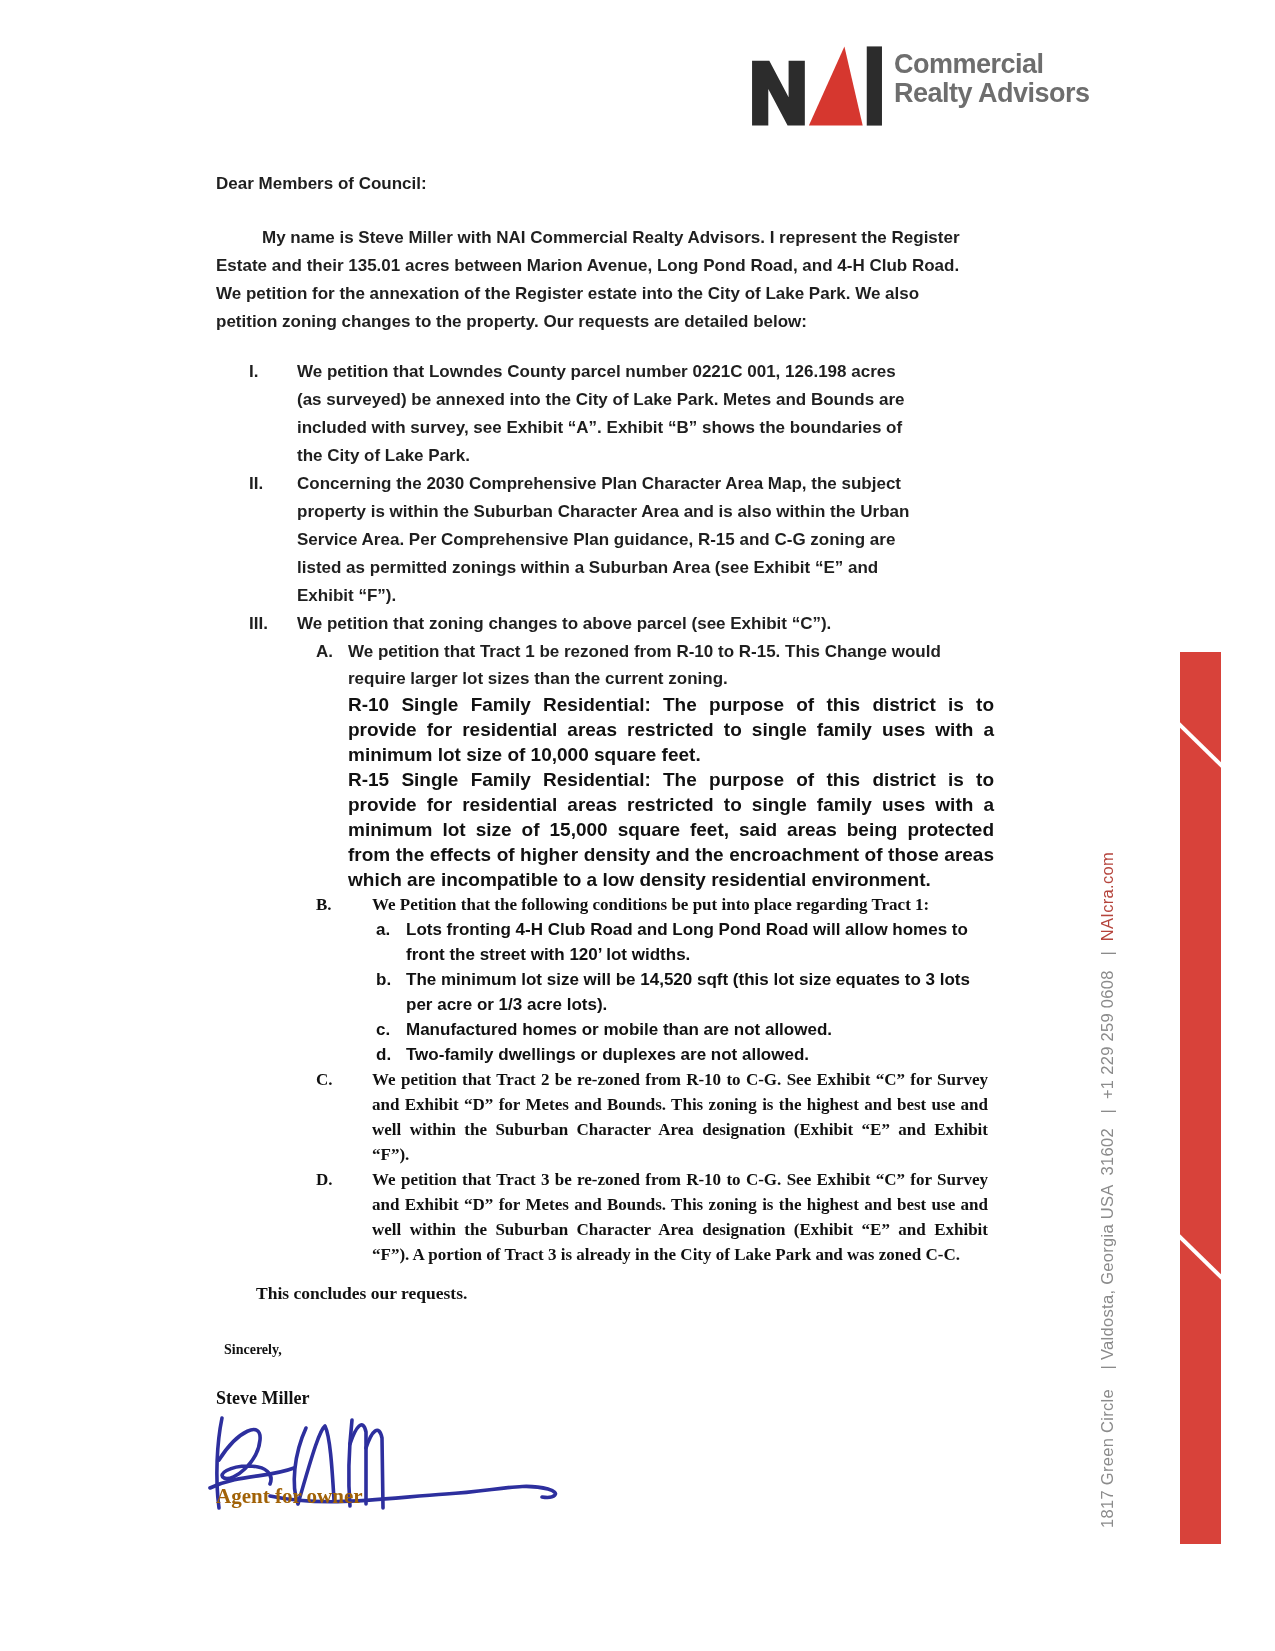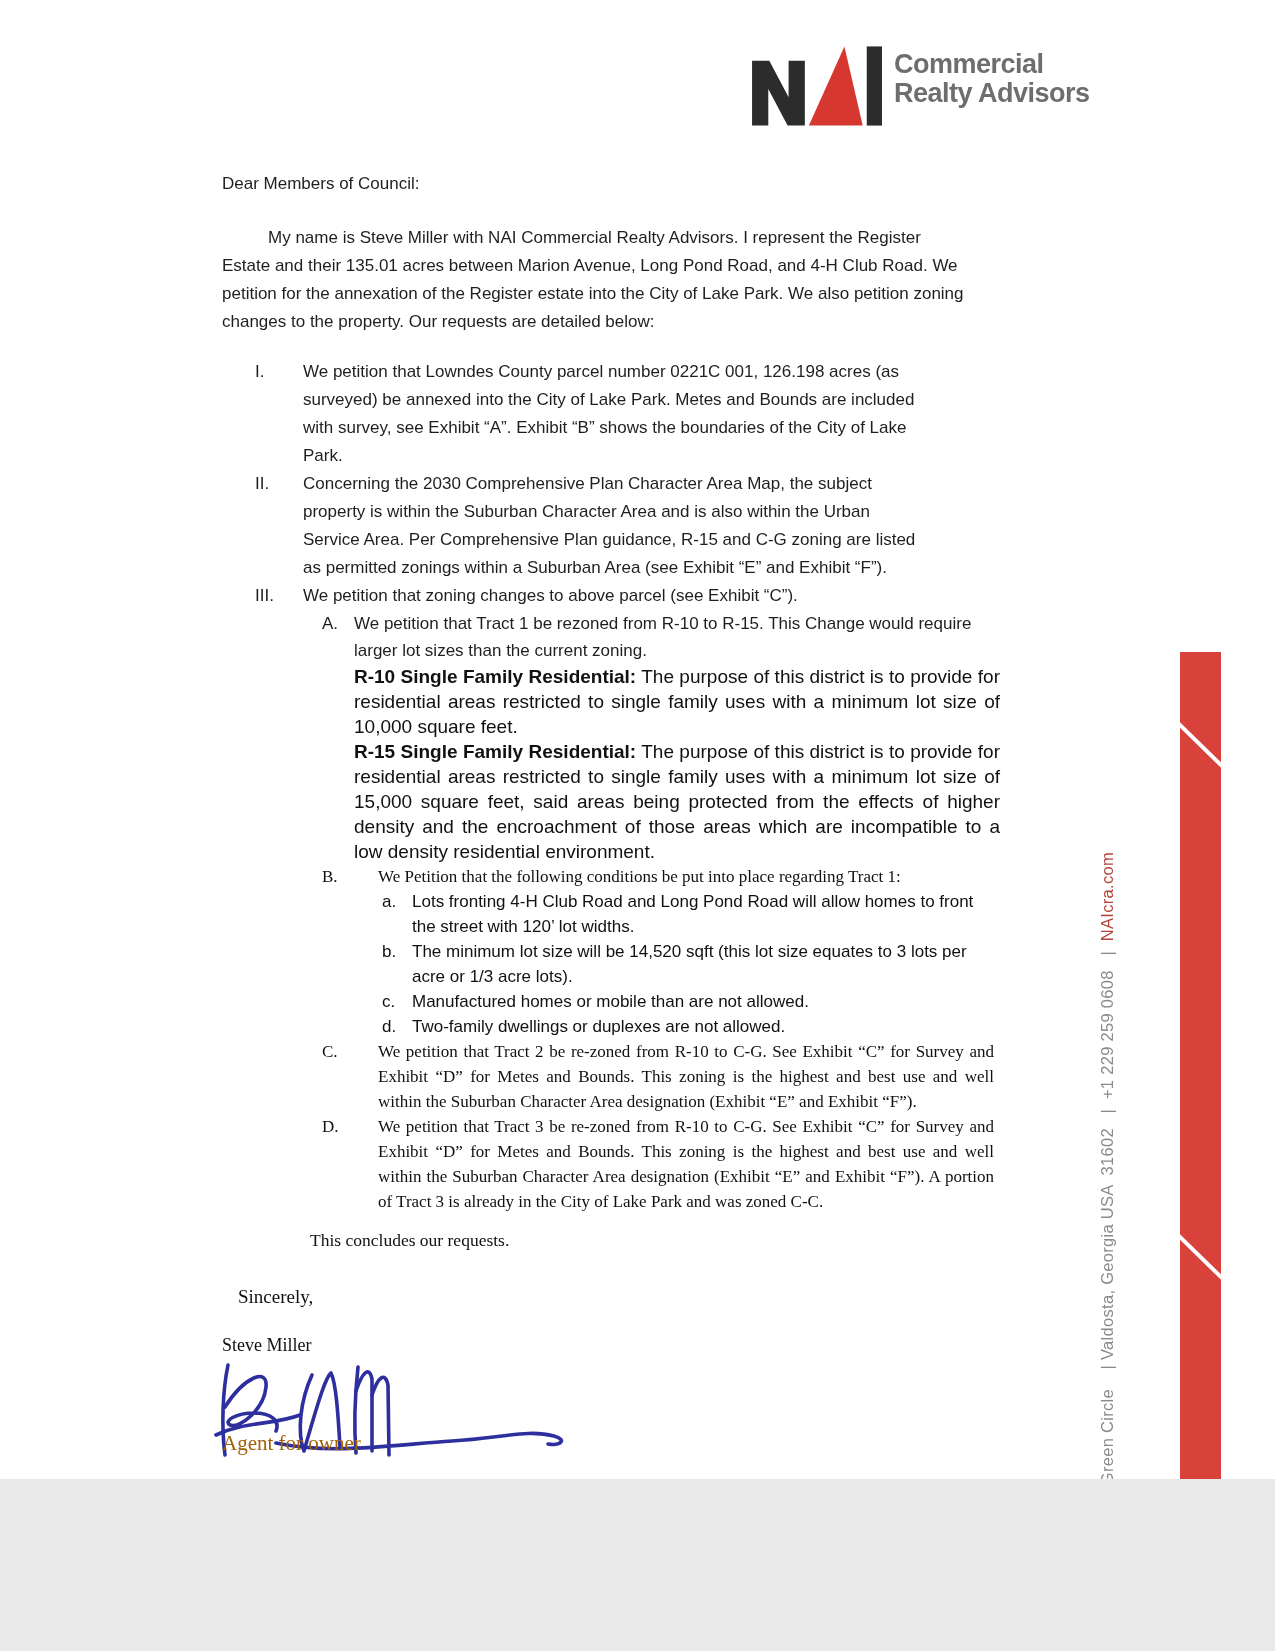--- a/index.html
+++ b/index.html
@@ -1,38 +1,38 @@
 <!DOCTYPE html>
 <html><head>
 <meta charset="utf-8">
 <style>
   html,body{margin:0;padding:0;background:#e9e9e9;}
   .page{
     position:relative;
-    width:1275px;height:1479px;
+    width:1275px;height:1651px;
     background:#ffffff;
     overflow:hidden;
     font-family:"Liberation Sans", sans-serif;
     color:#1f1f1f;
   }
 
   
   .logo{position:absolute;top:34px;left:748px;display:flex;align-items:flex-start;}
   .logo-mark{display:block;margin-top:10px;}
   .logo-text{
     margin-left:10px;margin-top:16px;
     font-family:"Liberation Sans", sans-serif;
     font-weight:700;font-size:27px;line-height:29px;
     color:#6e6e6e;letter-spacing:-0.5px;
   }
 
   
   .content{
-    position:absolute;left:222px;top:170px;width:772px;
-    font-size:17px;line-height:28px;
+    position:absolute;left:216px;top:170px;width:772px;
+    font-size:17px;line-height:28px;font-weight:bold;
   }
   .salutation{margin:0;}
   .intro{margin:26px 0 0 0;text-indent:46px;width:745px;}
 
   .roman-item{display:flex;margin:0 0 0 33px;}
   .roman-item:first-of-type{margin-top:22px;}
   .roman-item .marker{width:48px;flex:0 0 48px;}
   .roman-item .itext{width:620px;}
 
   .alpha-item{display:flex;margin-left:100px;line-height:27px;}
@@ -44,22 +44,22 @@
     margin-left:132px;width:646px;
     font-size:19px;line-height:25px;text-align:justify;color:#111;
   }
   .alpha-item.serif{font-size:17px;line-height:25px;color:#111;}
   .alpha-item.serif .itext{text-align:justify;margin-left:24px;}
 
   .cond-item{display:flex;margin-left:160px;font-size:17px;line-height:25px;color:#111;}
   .cond-item .marker{width:30px;flex:0 0 30px;}
   .cond-item .itext{width:578px;}
 
-  .closing{margin:14px 0 0 88px;font-family:"Liberation Serif", serif;font-size:17.5px;line-height:25px;color:#111;}
-  .valediction{margin:30px 0 0 16px;font-family:"Liberation Serif", serif;font-size:19px;color:#111;}
+  .closing{margin:14px 0 0 40px;font-family:"Liberation Serif", serif;font-size:17.5px;line-height:25px;color:#111;}
+  .valediction{margin:30px 0 0 8px;font-family:"Liberation Serif", serif;font-size:14px;color:#111;}
   .signer-name{margin:20px 0 0 0;font-family:"Liberation Serif", serif;font-size:18px;color:#111;}
   .signature{display:block;margin:-8px 0 0 -10px;}
   .signer-role{margin:-30px 0 0 0;font-family:"Liberation Serif", serif;font-size:21px;color:#a16207;}
 
   
   .side-bar-svg{position:absolute;left:1180px;top:652px;}
   .side-text{
     position:absolute;left:1092px;top:872px;height:656px;width:32px;
     writing-mode:vertical-rl;transform:rotate(180deg);
     font-size:16.5px;line-height:30px;letter-spacing:0.3px;

